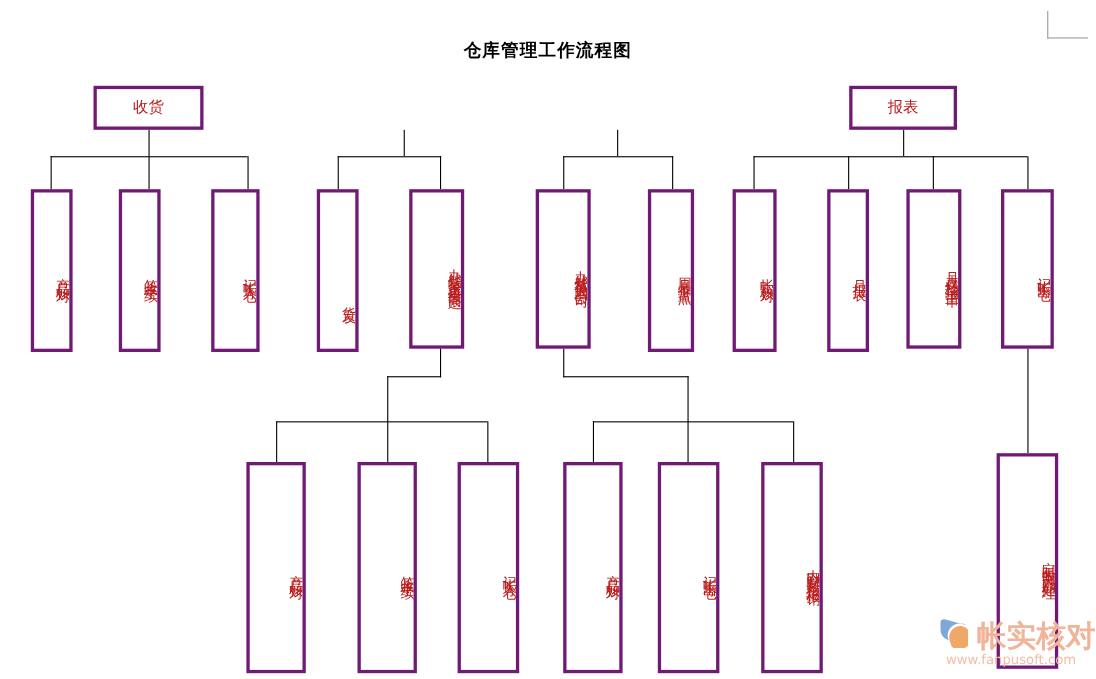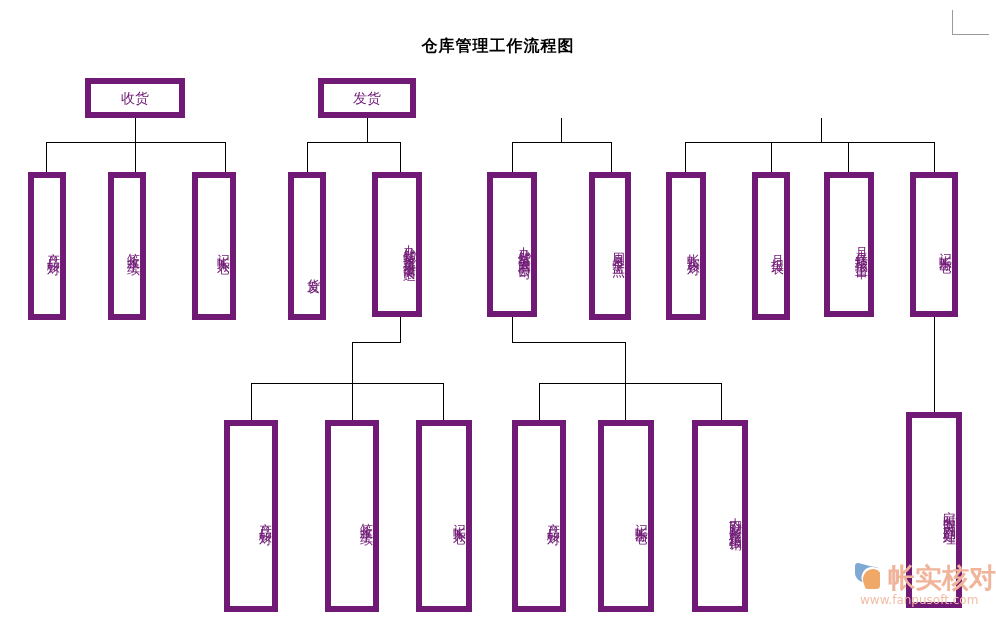--- a/index.html
+++ b/index.html
@@ -33,23 +33,23 @@
   
   .corner-mark {
     position: absolute;
     border-left: 1px solid #9a9a9a;
     border-bottom: 1px solid #9a9a9a;
   }
   
   .node {
     position: absolute;
     box-sizing: border-box;
-    border: 6px solid #701a75;
+    border: 3px solid #701a75;
     background: #ffffff;
-    color: #701a75;
+    color: #b91c1c;
     font-size: 13px;
     line-height: 1.05;
     display: flex;
     align-items: center;
     justify-content: center;
     overflow: hidden;
   }
   .node.horiz {
     writing-mode: horizontal-tb;
     font-size: 14px;
@@ -141,21 +141,20 @@
     <span class="vtext">产品核对</span>
   </div>
   <div class="node vert" style="left:108px; top:172px; width:38px; height:148px;">
     <span class="vtext">签收手续</span>
   </div>
   <div class="node vert two-col" style="left:192px; top:172px; width:44px; height:148px;">
     <span class="vtext" style="margin-left:2px;">记帐</span>
     <span class="vtext">入仓</span>
   </div>
 
-  <div class="node horiz" style="left:318px; top:78px; width:98px; height:40px;">发货</div>
   <div class="vline" style="left:367px; top:118px; height:24px;"></div>
   <div class="hline" style="left:307px; top:142px; width:94px;"></div>
   <div class="vline" style="left:307px; top:142px; height:30px;"></div>
   <div class="vline" style="left:400px; top:142px; height:30px;"></div>
 
   <div class="node vert two-col" style="left:288px; top:172px; width:38px; height:148px;">
     <span class="vtext" style="margin-left:0px; margin-top:44px;">货</span>
     <span class="vtext">发</span>
   </div>
 
@@ -208,20 +207,21 @@
     <span class="vtext">产品核对</span>
   </div>
   <div class="node vert two-col" style="left:598px; top:420px; width:56px; height:192px;">
     <span class="vtext" style="margin-left:2px;">记帐</span>
     <span class="vtext">出仓</span>
   </div>
   <div class="node vert" style="left:692px; top:420px; width:56px; height:192px;">
     <span class="vtext">内勤财务核定报销</span>
   </div>
 
+  <div class="node horiz" style="left:772px; top:78px; width:98px; height:40px;">报表</div>
   <div class="vline" style="left:821px; top:118px; height:24px;"></div>
   <div class="hline" style="left:685px; top:142px; width:249px;"></div>
   <div class="vline" style="left:685px; top:142px; height:30px;"></div>
   <div class="vline" style="left:771px; top:142px; height:30px;"></div>
   <div class="vline" style="left:848px; top:142px; height:30px;"></div>
   <div class="vline" style="left:934px; top:142px; height:30px;"></div>
 
   <div class="node vert" style="left:666px; top:172px; width:40px; height:148px;">
     <span class="vtext">帐实核对</span>
   </div>

